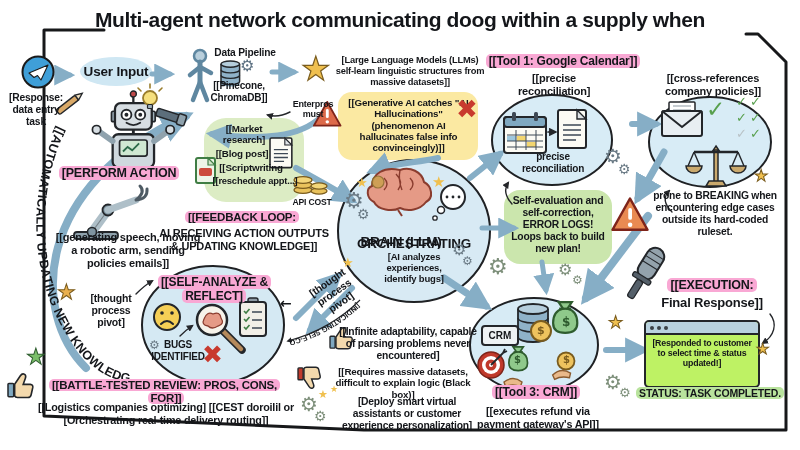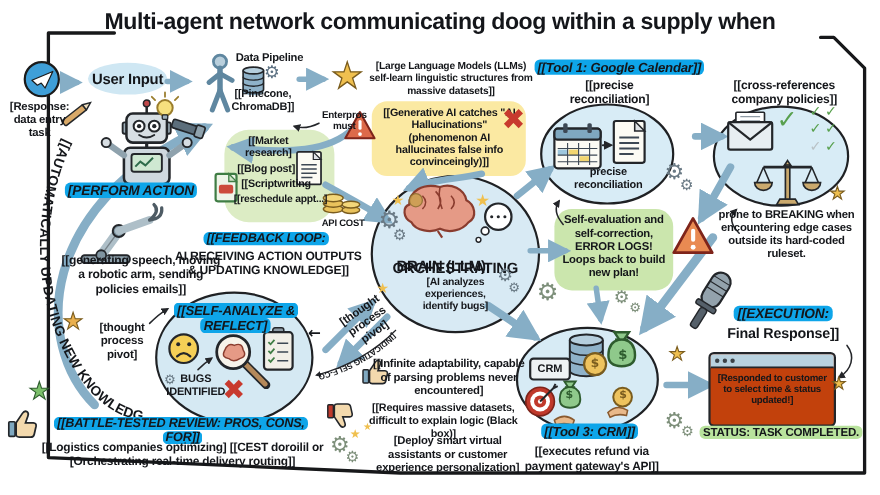--- a/index.html
+++ b/index.html
@@ -1,25 +1,25 @@
 <!DOCTYPE html>
 <html><head>
 <meta charset="utf-8">
 <style>
   html,body{margin:0;padding:0;background:#e8e8e8;}
   #canvas{position:relative;width:800px;height:450px;background:#ffffff;overflow:hidden;
           font-family:"Liberation Sans",sans-serif;color:#14161a;}
   #art{position:absolute;left:0;top:0;z-index:2;pointer-events:none;}
   .t{position:absolute;z-index:3;font-weight:800;color:#14161a;text-align:center;line-height:1.16;letter-spacing:-0.2px;}
-  .hl{background:#0ea5e9;padding:0 3px;border-radius:5px;-webkit-box-decoration-break:clone;box-decoration-break:clone;font-style:italic;}
+  .hl{background:#f9a8d4;padding:0 3px;border-radius:5px;-webkit-box-decoration-break:clone;box-decoration-break:clone;}
   .hlg{background:#b9e39d;padding:0 3px;border-radius:5px;}
   .g{position:absolute;z-index:3;font-family:"DejaVu Sans",sans-serif;font-weight:400;line-height:1;}
   .bubble{position:absolute;z-index:1;border-radius:22px;}
   .ellipse{position:absolute;z-index:1;border-radius:50%;}
-  #browser{position:absolute;z-index:3;left:644px;top:320px;width:112px;height:64px;background:#c2410c;
+  #browser{position:absolute;z-index:3;left:644px;top:320px;width:112px;height:64px;background:#bef264;
            border:2px solid #23262a;border-radius:5px;}
   #browser .bar{height:11px;background:#b9d2df;border-bottom:2px solid #23262a;border-radius:3px 3px 0 0;
                 display:flex;align-items:center;gap:3px;padding-left:4px;}
   #browser .dot{width:4px;height:4px;border-radius:50%;background:#3c4247;}
   #crmbox{position:absolute;z-index:3;left:481px;top:325px;width:34px;height:17px;background:#eef2f4;
           border:2px solid #23262a;border-radius:4px;font-weight:800;font-size:10px;text-align:center;line-height:17px;}
 </style>
 </head>
 <body>
 

